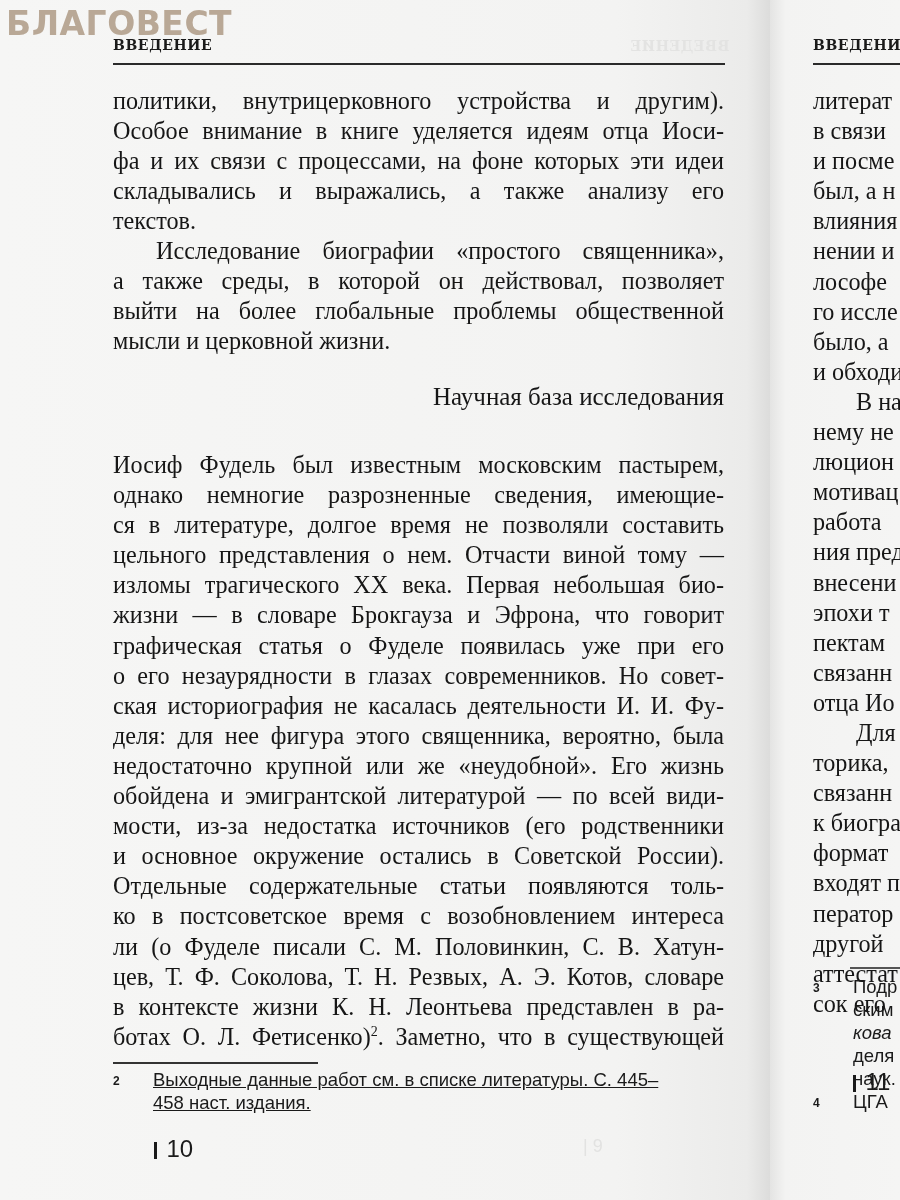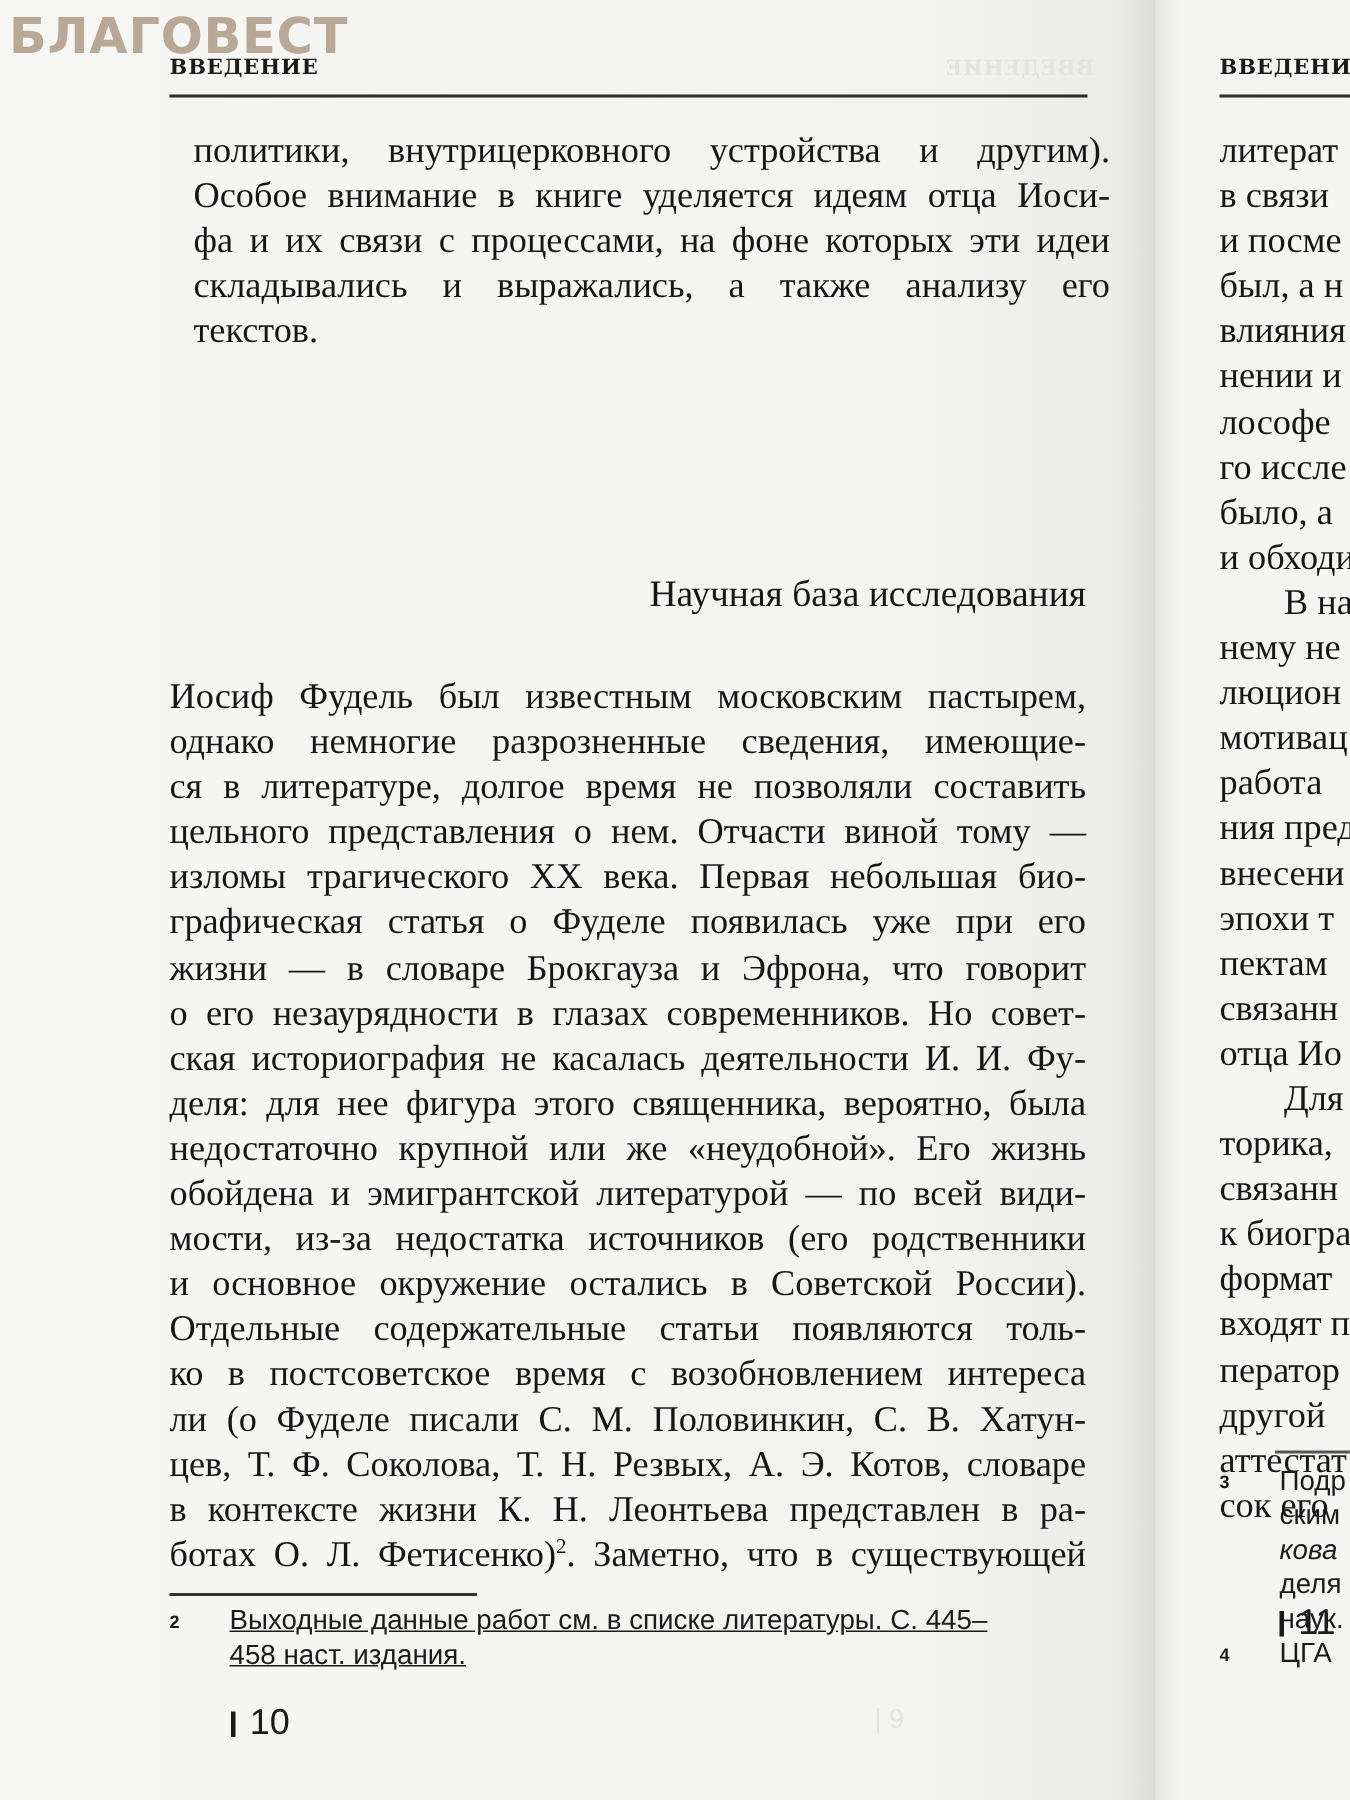--- a/index.html
+++ b/index.html
@@ -221,39 +221,45 @@
 
   <div class="watermark">БЛАГОВЕСТ</div>
 
   <div class="running-head" style="left:113px; top:37px;">ВВЕДЕНИЕ</div>
   <div class="head-rule" style="left:113px; top:63px; width:612px;"></div>
   <div class="ghost-head" style="left:630px; top:38px;">ВВЕДЕНИЕ</div>
 
   <div class="running-head" style="left:813px; top:37px;">ВВЕДЕНИЕ</div>
   <div class="head-rule" style="left:813px; top:63px; width:90px;"></div>
 
-  <div class="text-block" style="top:86px;margin-left:16px;">
+  <div class="text-block" style="top:86px;">
     <span class="line">политики, внутрицерковного устройства и другим).</span>
     <span class="line">Особое внимание в книге уделяется идеям отца Иоси-</span>
     <span class="line">фа и их связи с процессами, на фоне которых эти идеи</span>
     <span class="line">складывались и выражались, а также анализу его</span>
     <span class="line last">текстов.</span>
   </div>
 
+  <div class="text-block" style="top:236px;">
+    <span class="line indent">Исследование биографии «простого священника»,</span>
+    <span class="line">а также среды, в которой он действовал, позволяет</span>
+    <span class="line">выйти на более глобальные проблемы общественной</span>
+    <span class="line last">мысли и церковной жизни.</span>
+  </div>
 
   <div class="section-heading">Научная база исследования</div>
 
   <div class="text-block" style="top:450px;">
     <span class="line">Иосиф Фудель был известным московским пастырем,</span>
     <span class="line">однако немногие разрозненные сведения, имеющие-</span>
     <span class="line">ся в литературе, долгое время не позволяли составить</span>
     <span class="line">цельного представления о нем. Отчасти виной тому —</span>
     <span class="line">изломы трагического XX века. Первая небольшая био-</span>
+    <span class="line">жизни — в словаре Брокгауза и Эфрона, что говорит</span>
     <span class="line">графическая статья о Фуделе появилась уже при его</span>
-    <span class="line">жизни — в словаре Брокгауза и Эфрона, что говорит</span>
     <span class="line">о его незаурядности в глазах современников. Но совет-</span>
     <span class="line">ская историография не касалась деятельности И. И. Фу-</span>
     <span class="line">деля: для нее фигура этого священника, вероятно, была</span>
     <span class="line">недостаточно крупной или же «неудобной». Его жизнь</span>
     <span class="line">обойдена и эмигрантской литературой — по всей види-</span>
     <span class="line">мости, из-за недостатка источников (его родственники</span>
     <span class="line">и основное окружение остались в Советской России).</span>
     <span class="line">Отдельные содержательные статьи появляются толь-</span>
     <span class="line">ко в постсоветское время с возобновлением интереса</span>
     <span class="line">ли (о Фуделе писали С. М. Половинкин, С. В. Хатун-</span>

